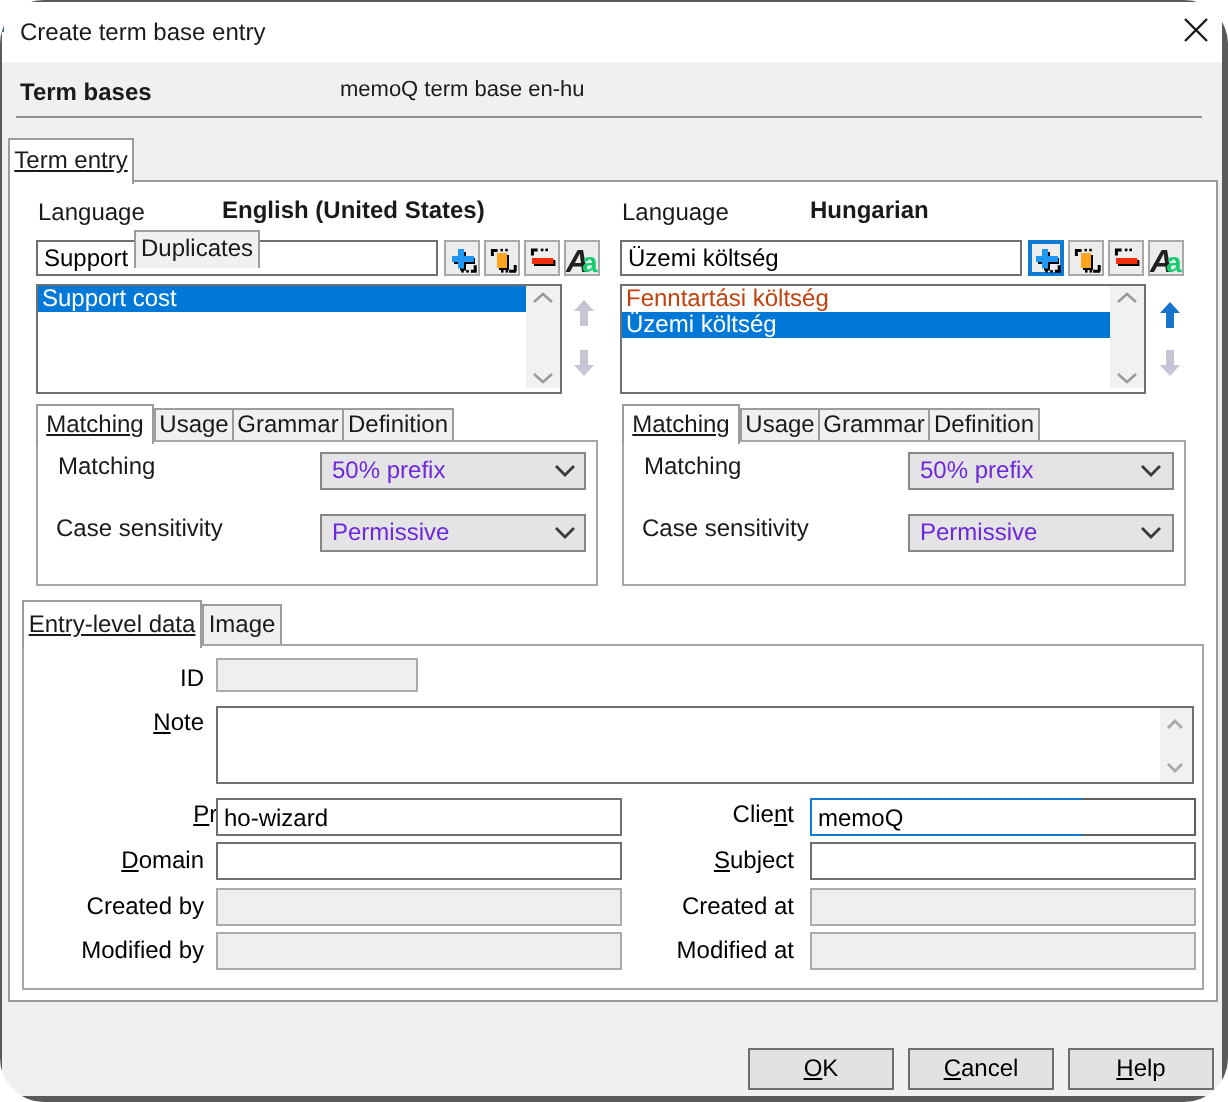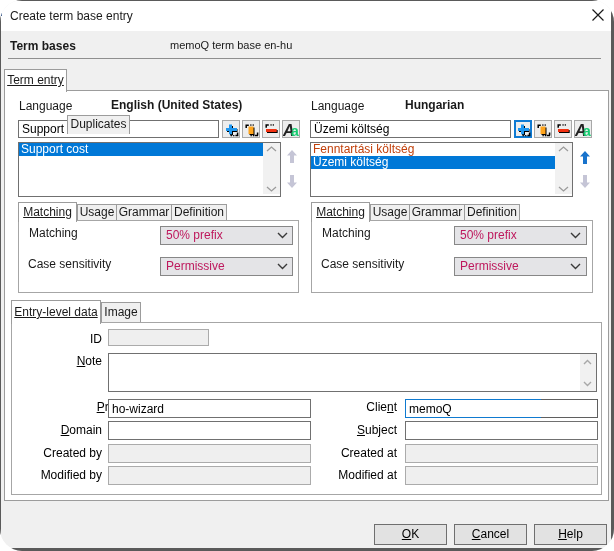--- a/index.html
+++ b/index.html
@@ -8,21 +8,21 @@
   .abs{position:absolute;}
   .t12{font-size:12px;line-height:14px;color:#1a1a1a;white-space:nowrap;}
   .inp{position:absolute;box-sizing:border-box;background:#fff;border:1px solid #707070;font-size:12px;color:#000;
        padding:0 0 0 3px;display:flex;align-items:center;white-space:nowrap;}
   .dis{background:#efefef;border:1px solid #ababab;}
   .tbtn{position:absolute;width:16px;height:16px;border:1px solid #a8a8a8;background:#ededed;}
   .tab{position:absolute;background:#f0f0f0;border:1px solid #9c9c9c;border-bottom:none;
        font-size:12px;color:#1a1a1a;text-align:center;z-index:2;}
   .tabsel{background:#fff;z-index:3;text-decoration:underline;}
   .page{position:absolute;background:#fff;border:1px solid #9c9c9c;}
-  .combo{position:absolute;box-sizing:border-box;background:#e4e4e7;border:1px solid #878787;font-size:12px;line-height:14px;color:#be185d;
+  .combo{position:absolute;box-sizing:border-box;background:#e4e4e7;border:1px solid #878787;font-size:12px;line-height:14px;color:#6d28d9;
        padding:1px 0 0 5px;}
   .btn{position:absolute;width:71px;height:19px;background:#e2e2e2;border:1px solid #6f6f6f;
        font-size:12px;color:#000;text-align:center;line-height:19px;}
   .lbR{position:absolute;font-size:12px;line-height:14px;color:#000;text-align:right;white-space:nowrap;}
 </style>
 </head>
 <body>
 <div class="dlg">
 
   <div class="abs" style="left:1px;top:1px;width:610px;height:30px;background:#fff;"></div>

